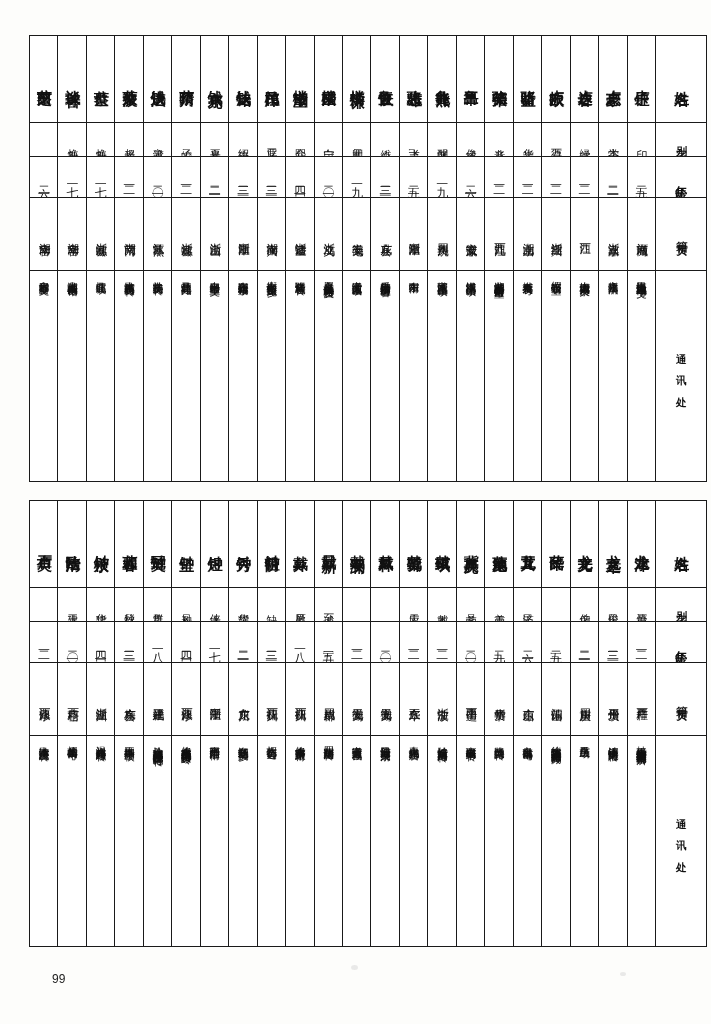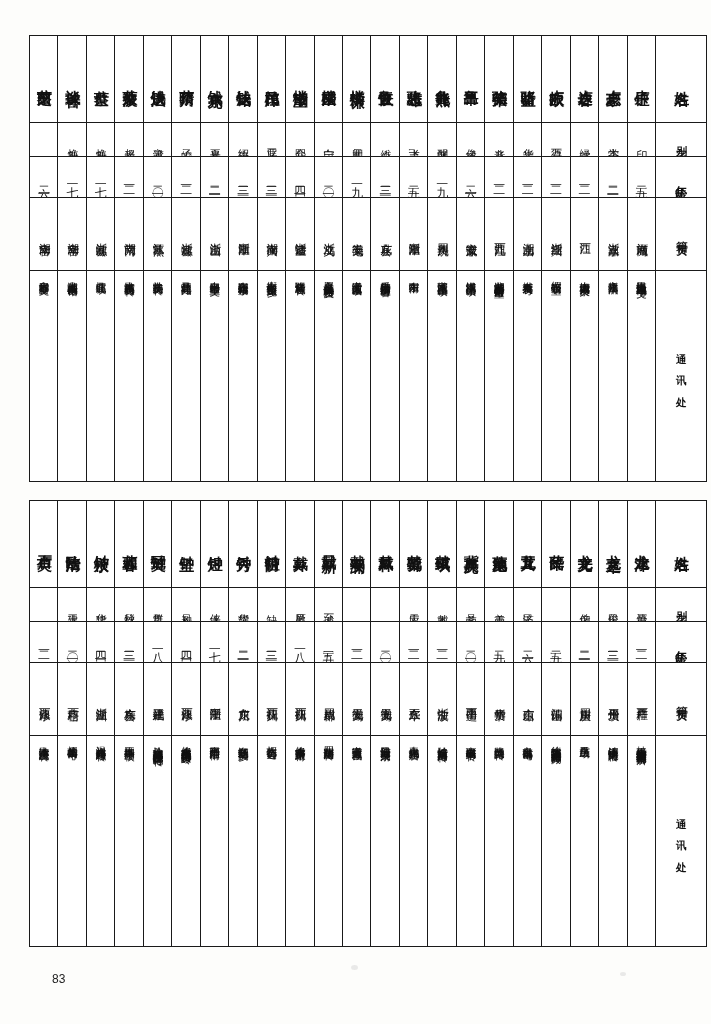--- a/index.html
+++ b/index.html
@@ -1279,14 +1279,14 @@
           </td>
           <td class="hdr hdr-addr" style="width: 50px;">
             <div class="cell-inner center">
               <span class="vtext">通讯处</span>
             </div>
           </td>
         </tr>
       </tbody>
     </table>
 
-  <div class="page-number">83</div>
+  <div class="page-number">99</div>
 </div>
 
 </body></html>

